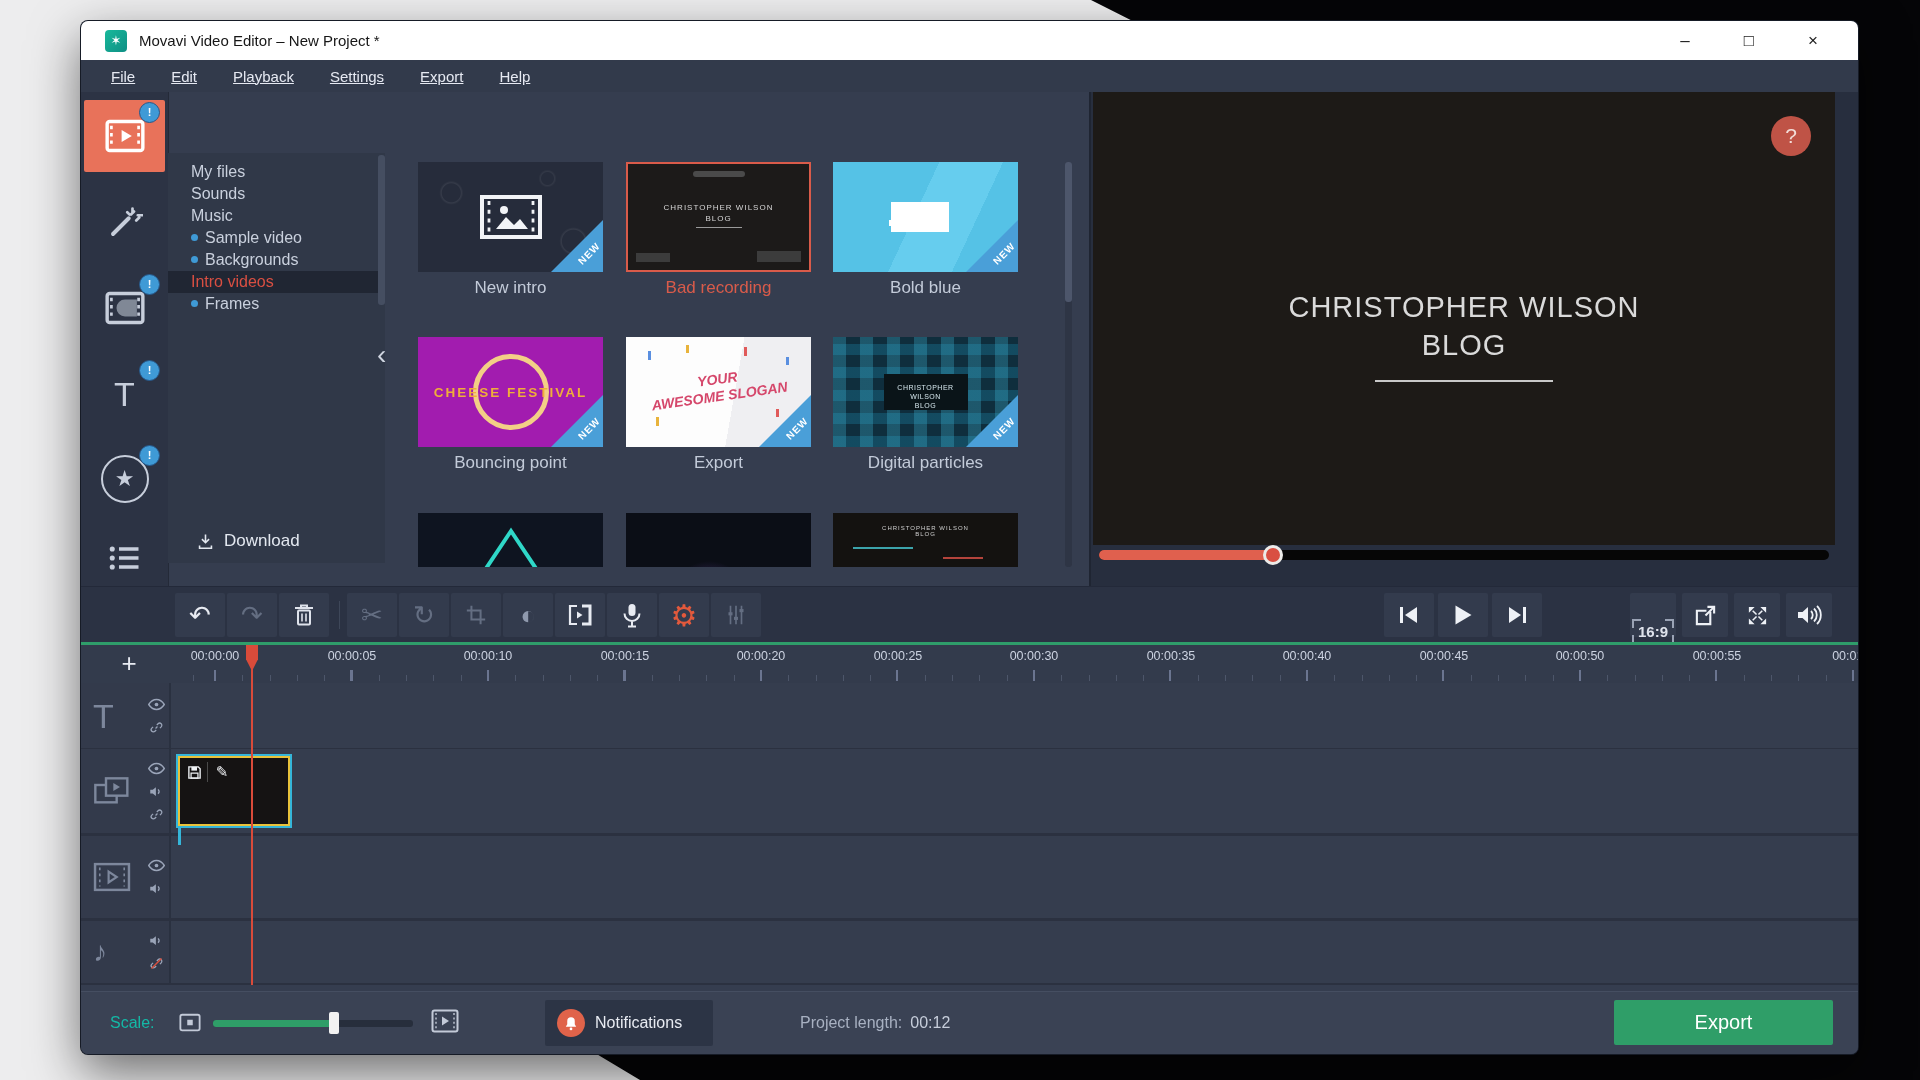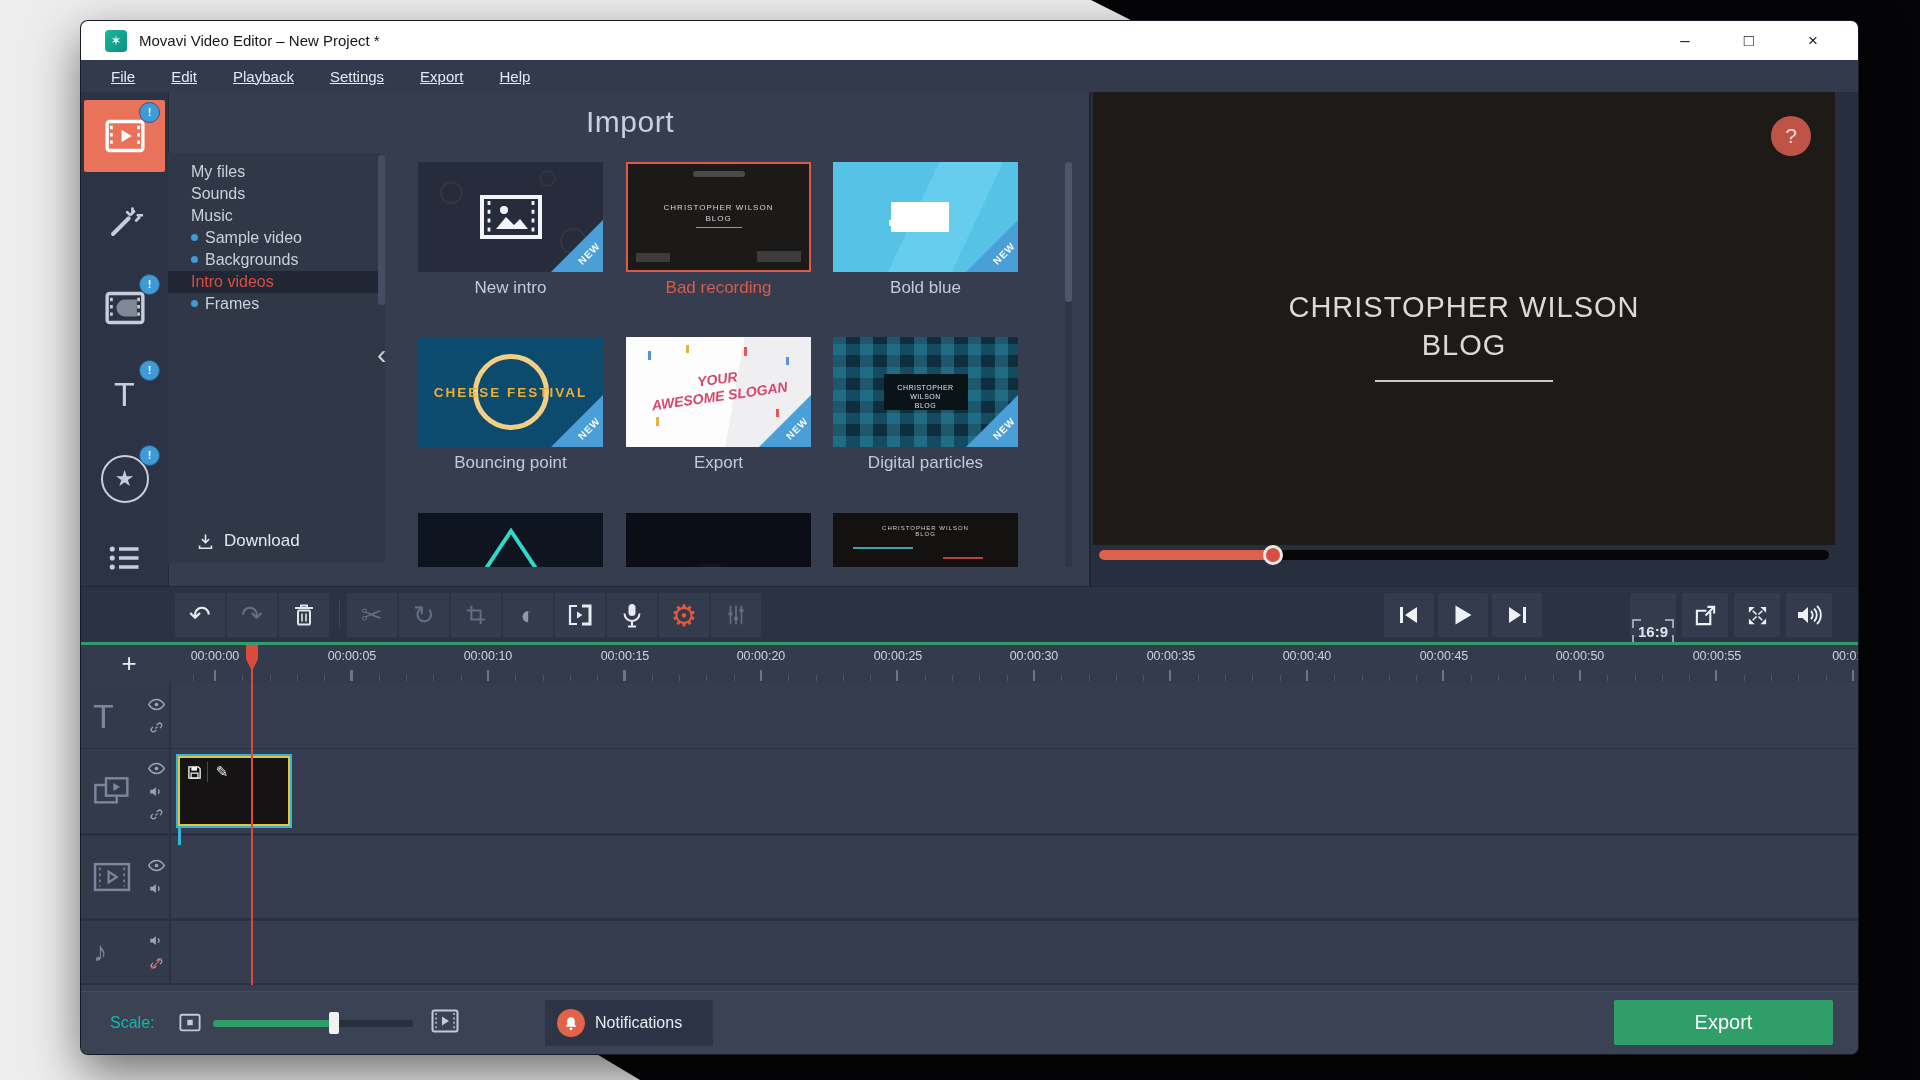--- a/index.html
+++ b/index.html
@@ -43,21 +43,21 @@
   .t1{background:#262c3b;background-image:radial-gradient(circle at 18% 28%,transparent 9px,rgba(255,255,255,.07) 10px,transparent 12px),radial-gradient(circle at 84% 72%,transparent 11px,rgba(255,255,255,.07) 12px,transparent 14px),radial-gradient(circle at 70% 15%,transparent 6px,rgba(255,255,255,.06) 7px,transparent 9px);}
   .t1 svg{position:absolute;left:50%;top:50%;transform:translate(-50%,-50%);}
   .t2{background:#1c1a19;border:2px solid #d95b4a;}
   .t2 .bar-top{position:absolute;left:50%;top:7px;transform:translateX(-50%);width:52px;height:6px;background:#4a4a4a;border-radius:3px;}
   .t2 .bar-bl{position:absolute;left:8px;bottom:8px;width:34px;height:9px;background:#3c3c3c;}
   .t2 .bar-br{position:absolute;right:8px;bottom:8px;width:44px;height:11px;background:#3c3c3c;}
   .t2 .ttext{position:absolute;left:0;right:0;top:38px;text-align:center;color:#d6d6d6;font-size:8px;letter-spacing:1px;line-height:11px;}
   .t2 .ttext .ul{display:block;width:46px;height:1px;background:#9a9a9a;margin:3px auto 0;}
   .t3{background:linear-gradient(115deg,#55c2e6 0 45%,#66cdee 45% 72%,#55c2e6 72%);}
   .t3 .wrect{position:absolute;left:58px;top:40px;width:58px;height:30px;background:#ffffff;box-shadow:-14px 6px 0 -12px #fff;}
-  .t4{background:#0c4a6e;}
+  .t4{background:#a21caf;}
   .t4::before{content:"";position:absolute;left:50%;top:50%;width:66px;height:66px;transform:translate(-50%,-50%);border:5px solid #f3cf86;border-radius:50%;}
   .t4 .ttext{position:absolute;left:0;right:0;top:48px;text-align:center;color:#efae3a;font-weight:bold;font-size:13.5px;letter-spacing:2px;}
   .t5{background:linear-gradient(100deg,#fdfdfd 0 58%,#efeff2 58%);}
   .t5 .ttext{position:absolute;left:0;right:0;top:34px;text-align:center;color:#d5476b;font-weight:bold;font-style:italic;font-size:14px;line-height:17px;transform:rotate(-8deg);}
   .t5 .confetti{position:absolute;inset:0;background-image:
       linear-gradient(65deg,#5a8fe0,#5a8fe0),linear-gradient(20deg,#e8b33c,#e8b33c),
       linear-gradient(120deg,#e05a5a,#e05a5a),linear-gradient(80deg,#5a8fe0,#5a8fe0),
       linear-gradient(30deg,#e8b33c,#e8b33c),linear-gradient(140deg,#e05a5a,#e05a5a);
       background-repeat:no-repeat;
       background-size:3px 9px,3px 8px,3px 9px,3px 8px,3px 9px,3px 8px;
@@ -234,21 +234,20 @@
               <path d="M12 3v10M7.5 9l4.5 4.5L16.5 9" stroke="#e3e8f0" stroke-width="2" fill="none"></path>
               <path d="M4.5 17v3.5h15V17" stroke="#e3e8f0" stroke-width="2" fill="none"></path>
             </svg>
         </span>
         <span>Download</span>
       </div>
     </div>
     <div class="catscroll"></div>
     <div class="collapser">‹</div>
 
-    <div class="imp-title">Import</div>
     <div class="grid">
 
       <div class="cell" style="left:0;top:0">
         <div class="thumb t1">
           <svg width="62" height="44" viewBox="0 0 31 22">
               <rect x="1" y="1" width="29" height="20" fill="none" stroke="#f2f4f7" stroke-width="2"></rect>
               <path d="M4.5 3v16M26.5 3v16" stroke="#f2f4f7" stroke-width="1.4" stroke-dasharray="2 2.4"></path>
               <circle cx="12" cy="7.5" r="2" fill="#f2f4f7"></circle>
               <path d="M8 17l5-6 4 4 3-3 4 5z" fill="#f2f4f7"></path>
             </svg>
@@ -643,19 +642,22 @@
       </span>
       <div class="notif">
         <span class="bellcirc">
           <svg width="14" height="15" viewBox="0 0 24 26">
               <path d="M12 2a6.5 6.5 0 00-6.5 6.5v6L3 18.5h18L18.5 14.5v-6A6.5 6.5 0 0012 2z" fill="#fff"></path>
               <circle cx="12" cy="22.5" r="2.4" fill="#fff"></circle>
             </svg>
         </span>
         <span>Notifications</span>
       </div>
+      <div class="plen">
+        <span>Project length:</span><b>00:12</b>
+      </div>
       <div class="exportbtn">
           <span>Export</span>
         </div>
     </div>
 
   </div>
 </div>
 
 </body></html>

